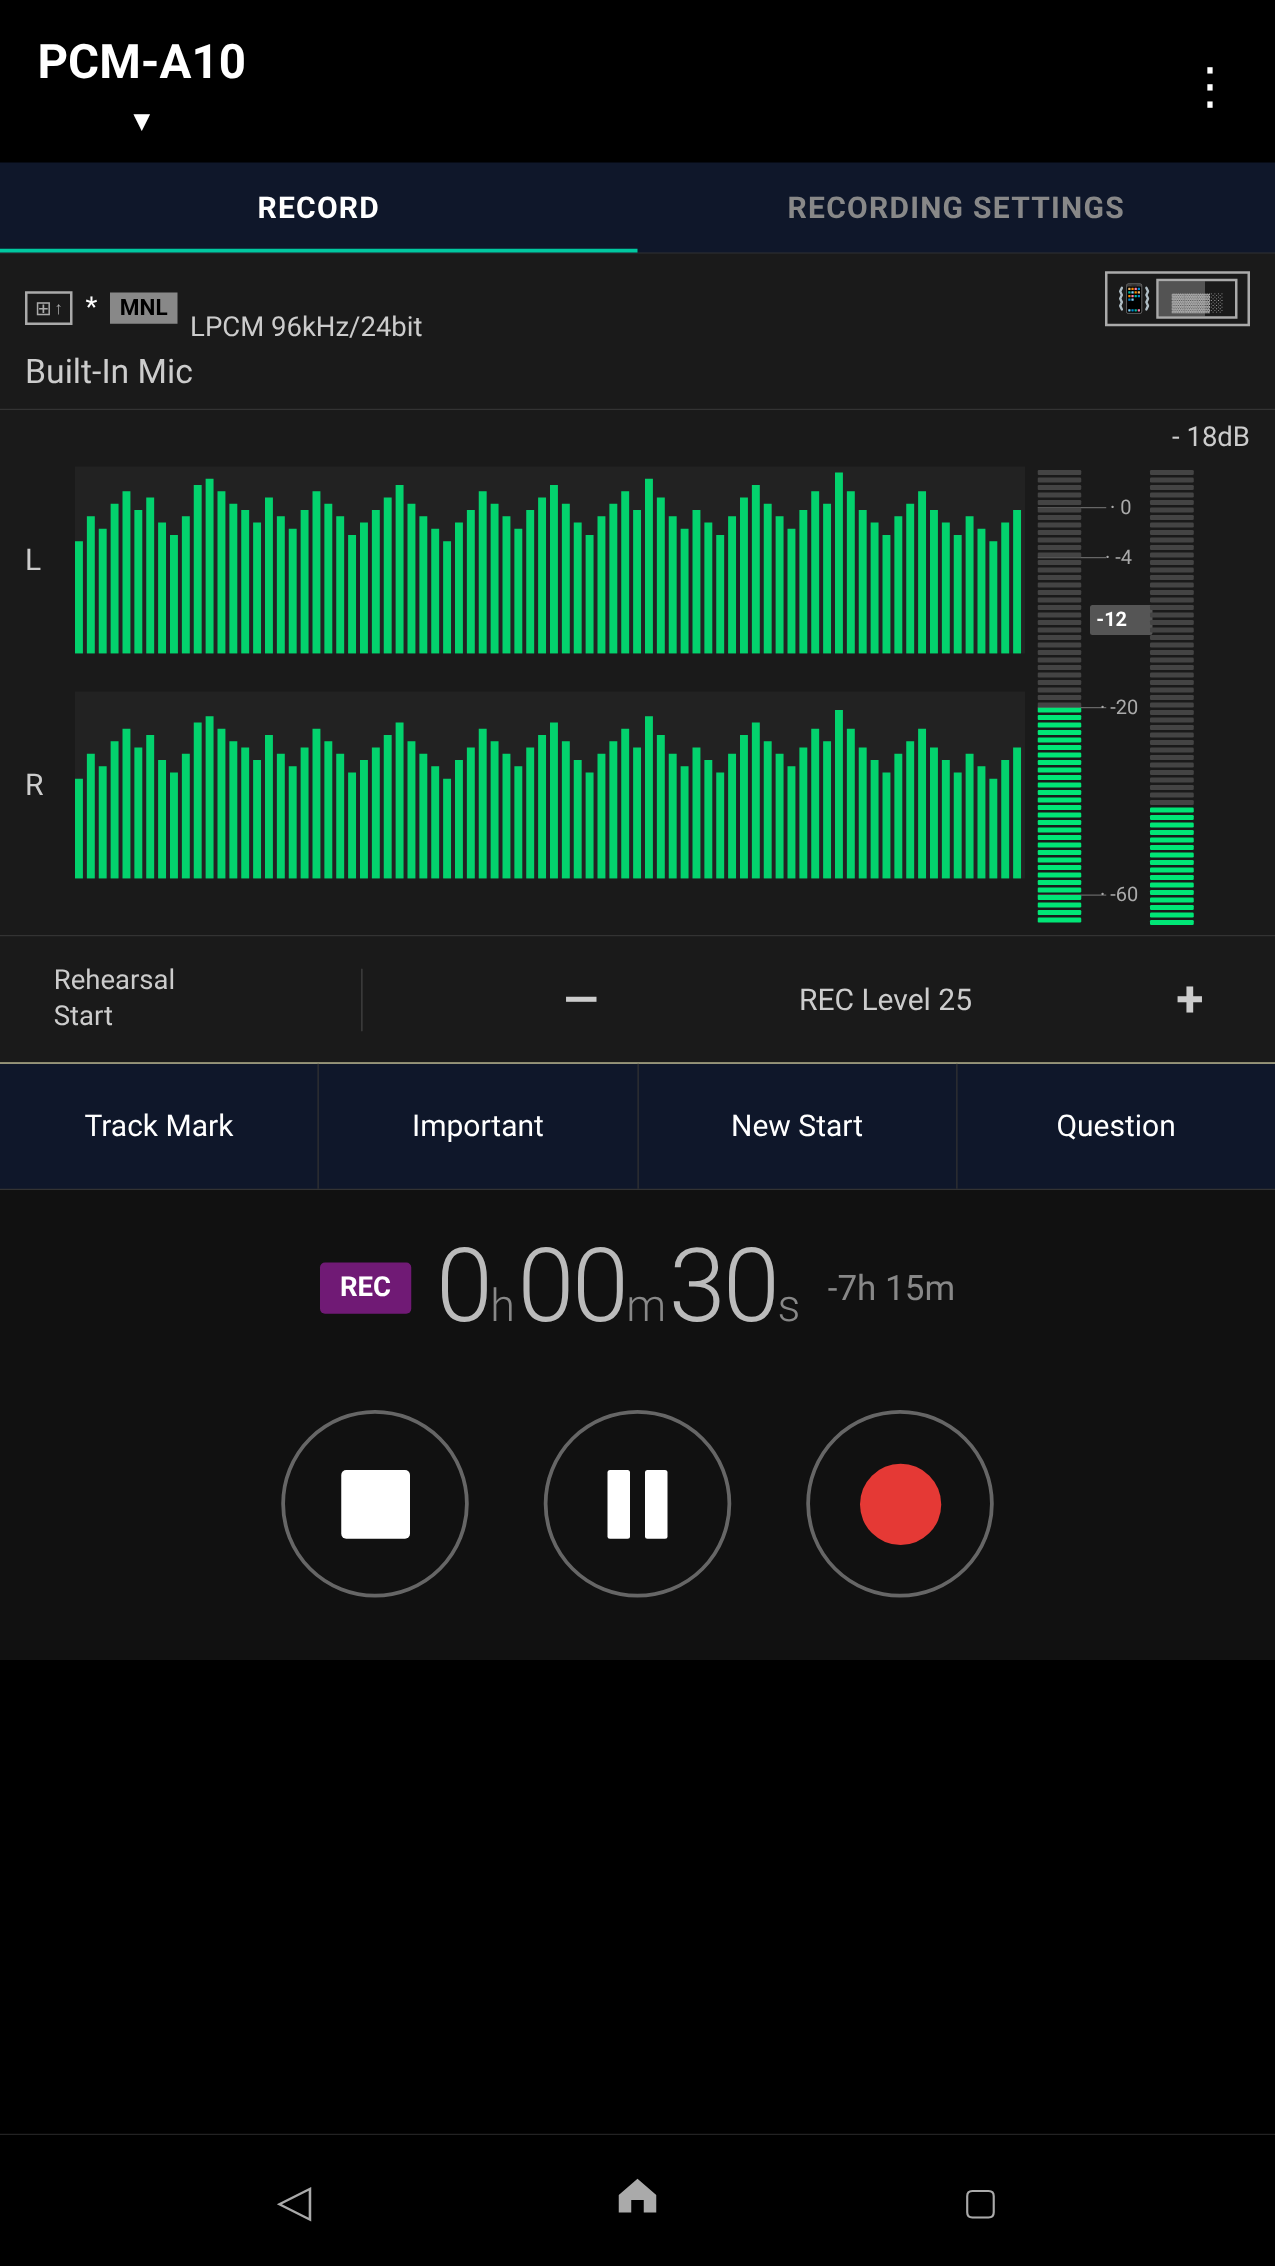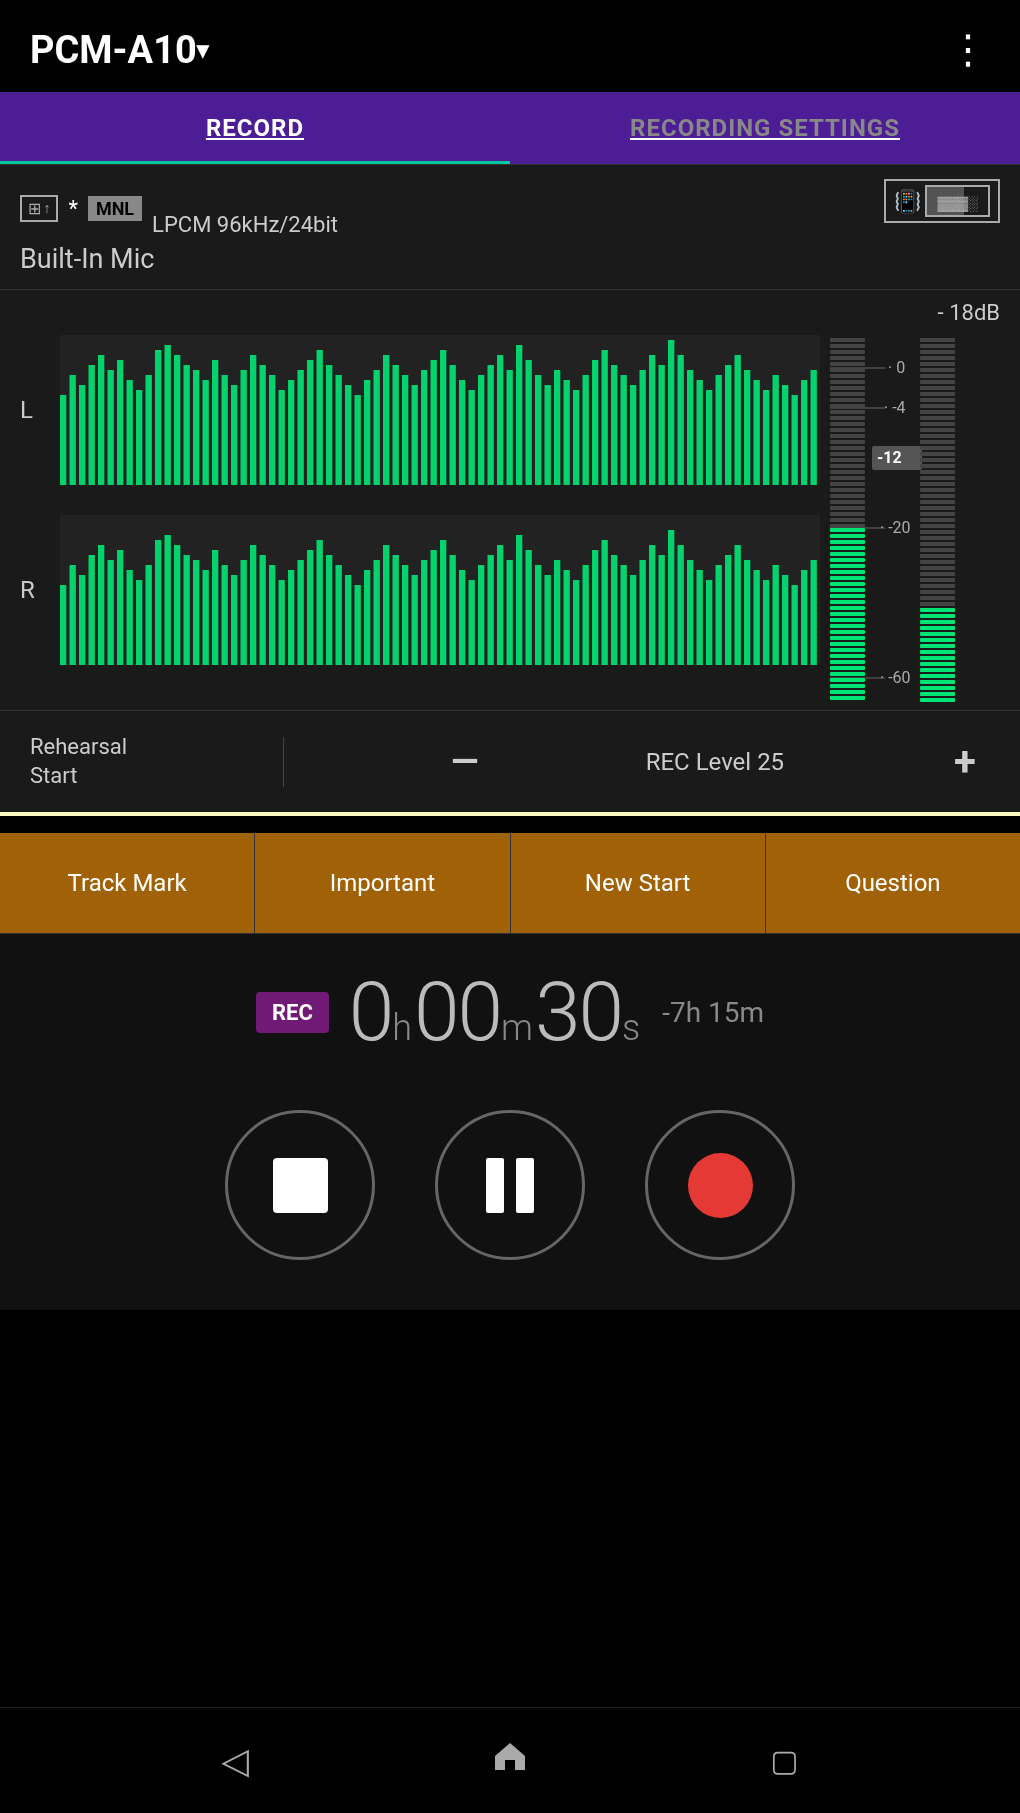--- a/index.html
+++ b/index.html
@@ -17,42 +17,43 @@
     .header {
       display: flex;
       align-items: center;
       justify-content: space-between;
       padding: 28px 30px 20px 30px;
       background: #000;
     }
     .header-title {
       display: flex;
       align-items: center;
+      gap: 10px;
       font-size: 38px;
       font-weight: bold;
       color: #fff;
+      flex-direction: column;
     }
     .dropdown-arrow {
       font-size: 24px;
       color: #fff;
     }
     .more-menu {
       font-size: 40px;
       color: #fff;
       cursor: pointer;
       letter-spacing: 2px;
       line-height: 1;
     }
 
     
     .tabs {
       display: flex;
       border-bottom: 1px solid #333;
-      background: #4c1d95;
-      text-decoration: underline;
+      background: #0f172a;
     }
     .tab {
       flex: 1;
       text-align: center;
       padding: 22px 10px;
       font-size: 24px;
       font-weight: bold;
       color: #888;
       cursor: pointer;
       letter-spacing: 1px;
@@ -171,23 +172,23 @@
       width: 100%;
       height: 100%;
     }
 
     
     .rec-level-bar {
       background: #1a1a1a;
       display: flex;
       align-items: center;
       justify-content: space-between;
-      padding: 22px 30px;
+      padding: 22px 43px;
       border-top: 1px solid #333;
-      border-bottom: 4px solid #fef9c3;
+      border-bottom: 1px solid #fef9c3;
     }
     .rehearsal-text {
       font-size: 22px;
       color: #ccc;
       line-height: 1.3;
     }
     .divider-v {
       width: 1px;
       height: 50px;
       background: #444;
@@ -210,22 +211,21 @@
       cursor: pointer;
       font-weight: bold;
       width: 50px;
       text-align: center;
     }
 
     
     .mark-buttons {
       display: flex;
       border-bottom: 1px solid #333;
-      background: #a16207;
-      margin-top: 17px;
+      background: #0f172a;
     }
     .mark-btn {
       flex: 1;
       text-align: center;
       padding: 36px 10px;
       font-size: 24px;
       color: #fff;
       cursor: pointer;
       border-right: 1px solid #333;
     }

